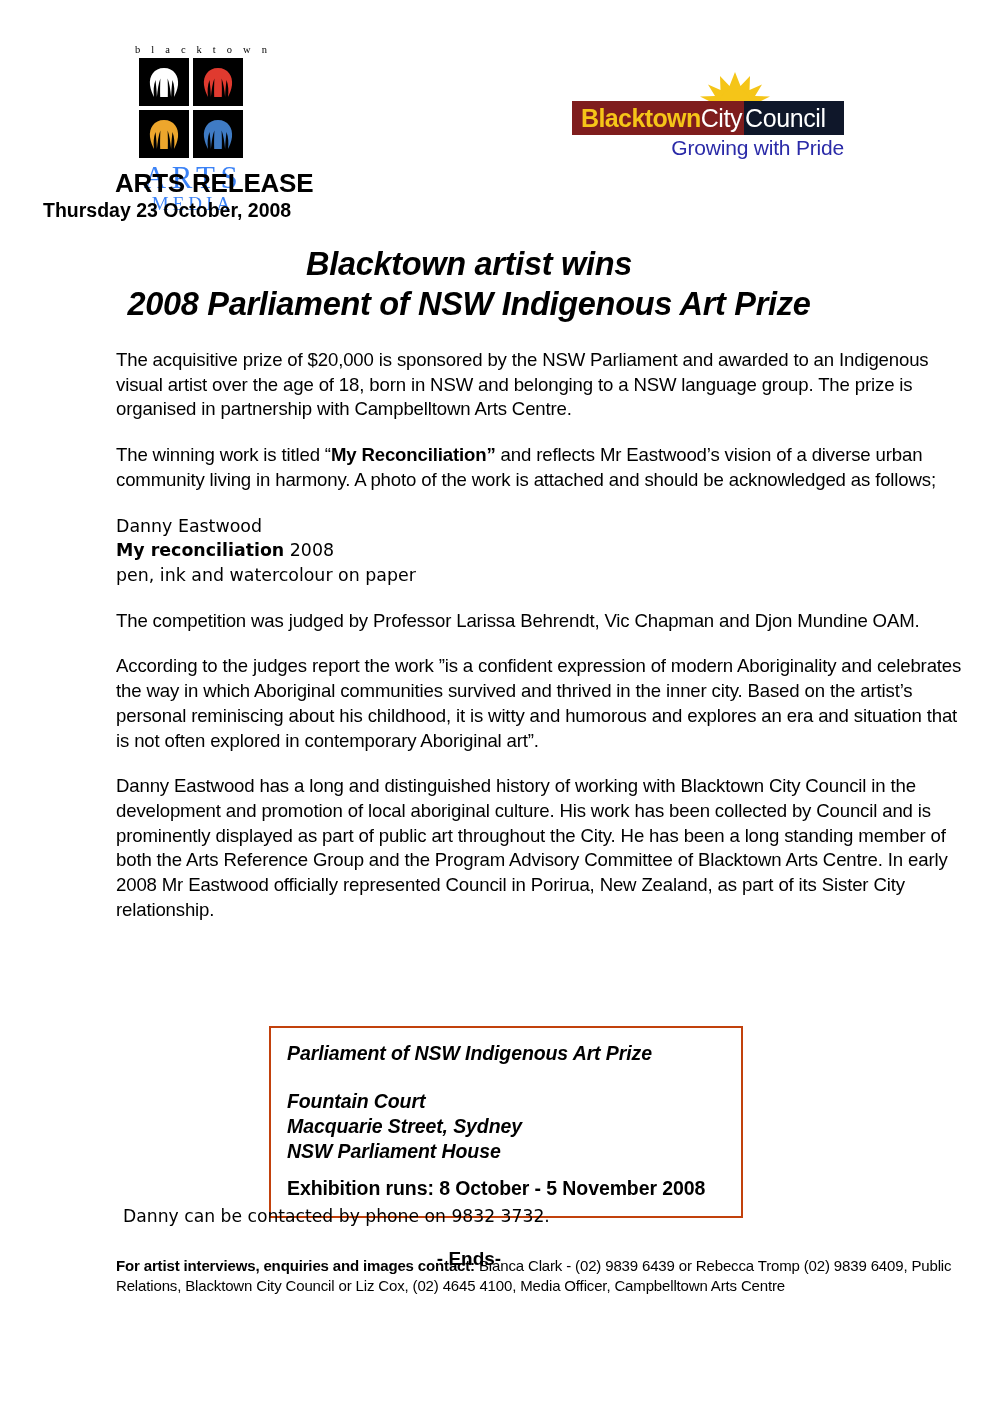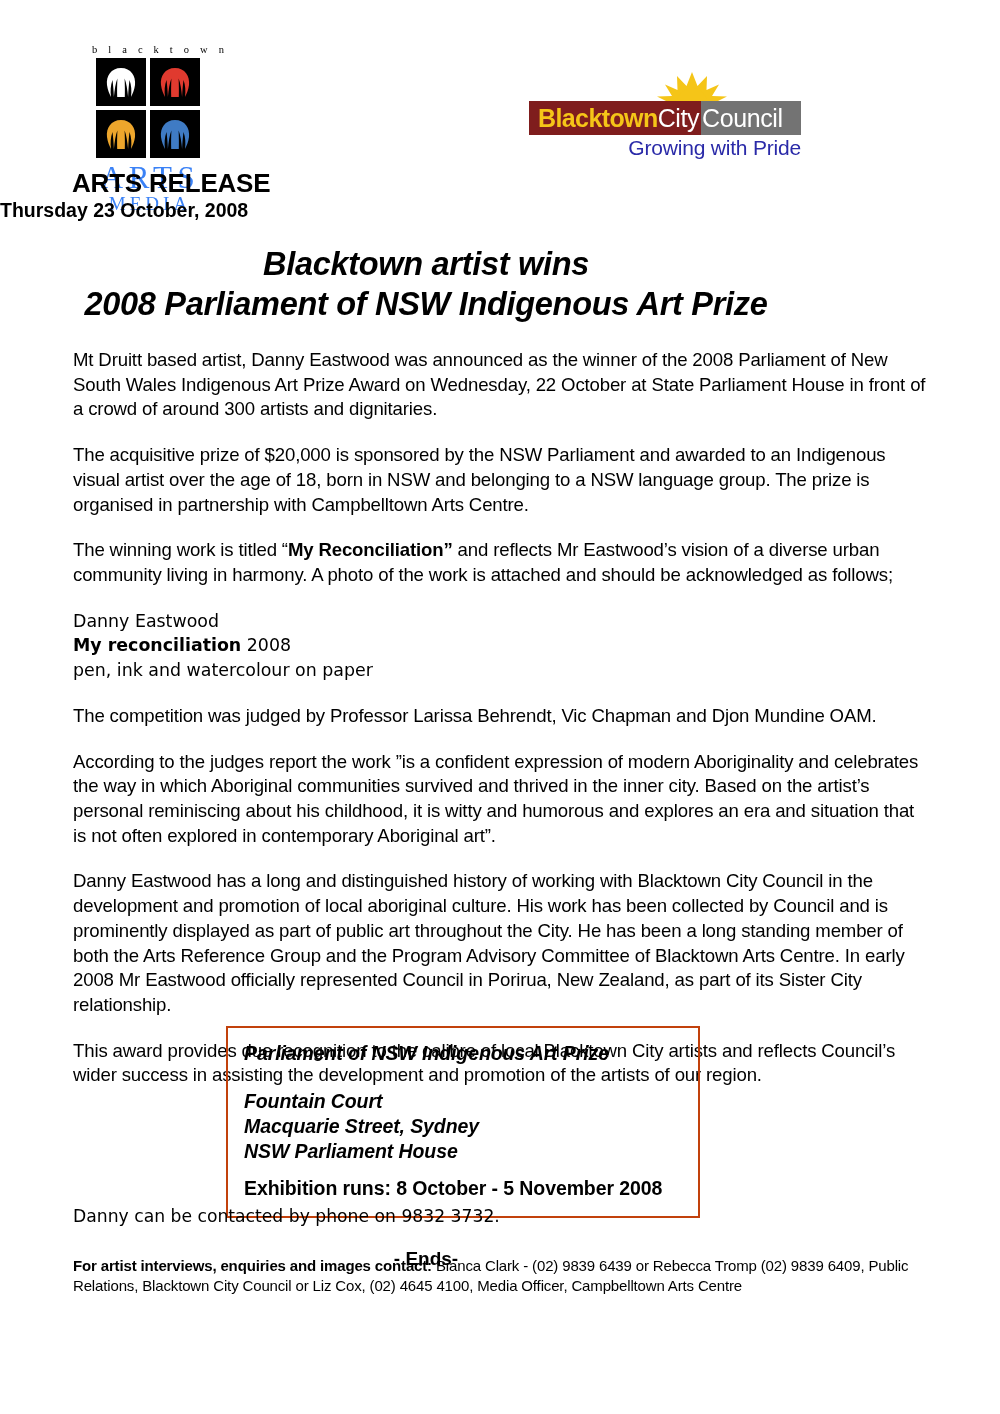--- a/index.html
+++ b/index.html
@@ -15,20 +15,21 @@
     color: #000000;
     overflow: hidden;
   }
 
   .page {
     position: relative;
     width: 852px;
     height: 1414px;
     padding: 16px;
     box-sizing: border-box;
+    margin-left: 43px;
   }
 
   
   .header {
     position: relative;
     height: 165px;
   }
 
   
   .arts-logo {
@@ -112,21 +113,21 @@
     display: flex;
     align-items: stretch;
   }
   .cbar-blue {
     background: #7f1d1d;
     display: flex;
     align-items: center;
     padding-left: 9px;
   }
   .cbar-yellow {
-    background: #737373;
+    background: #0f172a;
     display: flex;
     align-items: center;
     flex: 1;
   }
   .c-blacktown {
     font-family: "Liberation Sans", sans-serif;
     font-weight: bold;
     font-size: 25px;
     color: #F5C518;
     letter-spacing: -0.6px;
@@ -249,21 +250,21 @@
   .exh-runs {
     font-family: "Liberation Sans", sans-serif;
     font-weight: bold;
     font-size: 19.5px;
     letter-spacing: -0.1px;
   }
 
   
   .contact-line {
     position: absolute;
-    left: 73px;
+    left: 80px;
     top: 1206px;
     font-family: "DejaVu Sans", sans-serif;
     font-size: 17.2px;
   }
   .ends {
     position: absolute;
     left: 0;
     right: 0;
     top: 1248px;
     text-align: center;
@@ -341,39 +342,37 @@
   <div class="media-release">ARTS RELEASE</div>
   <div class="release-date">Thursday 23 October, 2008</div>
 
   <div class="headline">
     <span class="hl-line">Blacktown artist wins</span>
     <span class="hl-line">2008 Parliament of NSW Indigenous Art Prize</span>
   </div>
 
   <div class="body-area">
 
-    <p class="para">Mt Druitt based artist, Danny Eastwood was announced as the winner of the 2008 Parliament of New South Wales Indigenous Art Prize Award on Wednesday, 22 October at State Parliament House in front of a crowd of around 300 artists and dignitaries.</p>
 
     <p class="para">The acquisitive prize of $20,000 is sponsored by the NSW Parliament and awarded to an Indigenous visual artist over the age of 18, born in NSW and belonging to a NSW language group. The prize is organised in partnership with Campbelltown Arts Centre.</p>
 
     <p class="para"><span>The winning work is titled “</span><b>My Reconciliation”</b><span> and reflects Mr Eastwood’s vision of a diverse urban community living in harmony. A photo of the work is attached and should be acknowledged as follows;</span></p>
 
     <div class="attribution">
       <span class="att-line">Danny Eastwood</span>
       <span class="att-line"><span class="att-bold">My reconciliation</span><span> 2008</span></span>
       <span class="att-line">pen, ink and watercolour on paper</span>
     </div>
 
     <p class="para">The competition was judged by Professor Larissa Behrendt, Vic Chapman and Djon Mundine OAM.</p>
 
     <p class="para">According to the judges report the work ”is a confident expression of modern Aboriginality and celebrates the way in which Aboriginal communities survived and thrived in the inner city. Based on the artist’s personal reminiscing about his childhood, it is witty and humorous and explores an era and situation that is not often explored in contemporary Aboriginal art”.</p>
 
     <p class="para">Danny Eastwood has a long and distinguished history of working with Blacktown City Council in the development and promotion of local aboriginal culture. His work has been collected by Council and is prominently displayed as part of public art throughout the City. He has been a long standing member of both the Arts Reference Group and the Program Advisory Committee of Blacktown Arts Centre. In early 2008 Mr Eastwood officially represented Council in Porirua, New Zealand, as part of its Sister City relationship.</p>
 
-    <p class="para">This award provides due recognition to the calibre of local Blacktown City artists and reflects Council’s wider success in assisting the development and promotion of the artists of our region.</p>
   </div>
 
   <div class="exhibition-box">
     <div class="exh-title">Parliament of NSW Indigenous Art Prize</div>
     <div class="exh-venue">
       <span class="v-line">Fountain Court</span>
       <span class="v-line">Macquarie Street, Sydney</span>
       <span class="v-line">NSW Parliament House</span>
     </div>
     <div class="exh-runs">Exhibition runs: 8 October - 5 November 2008</div>

